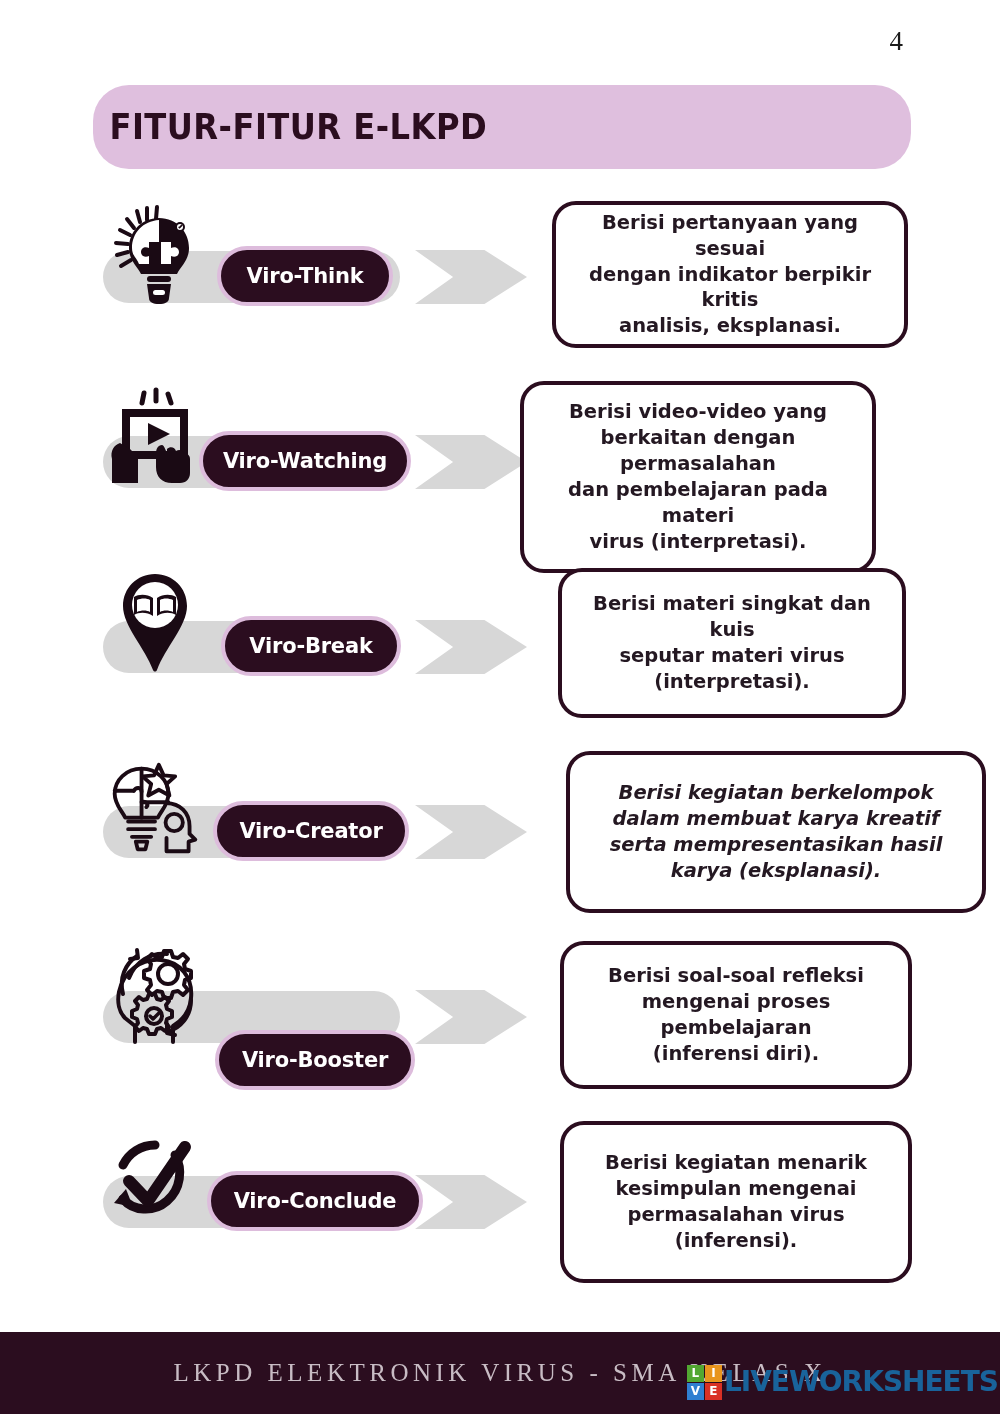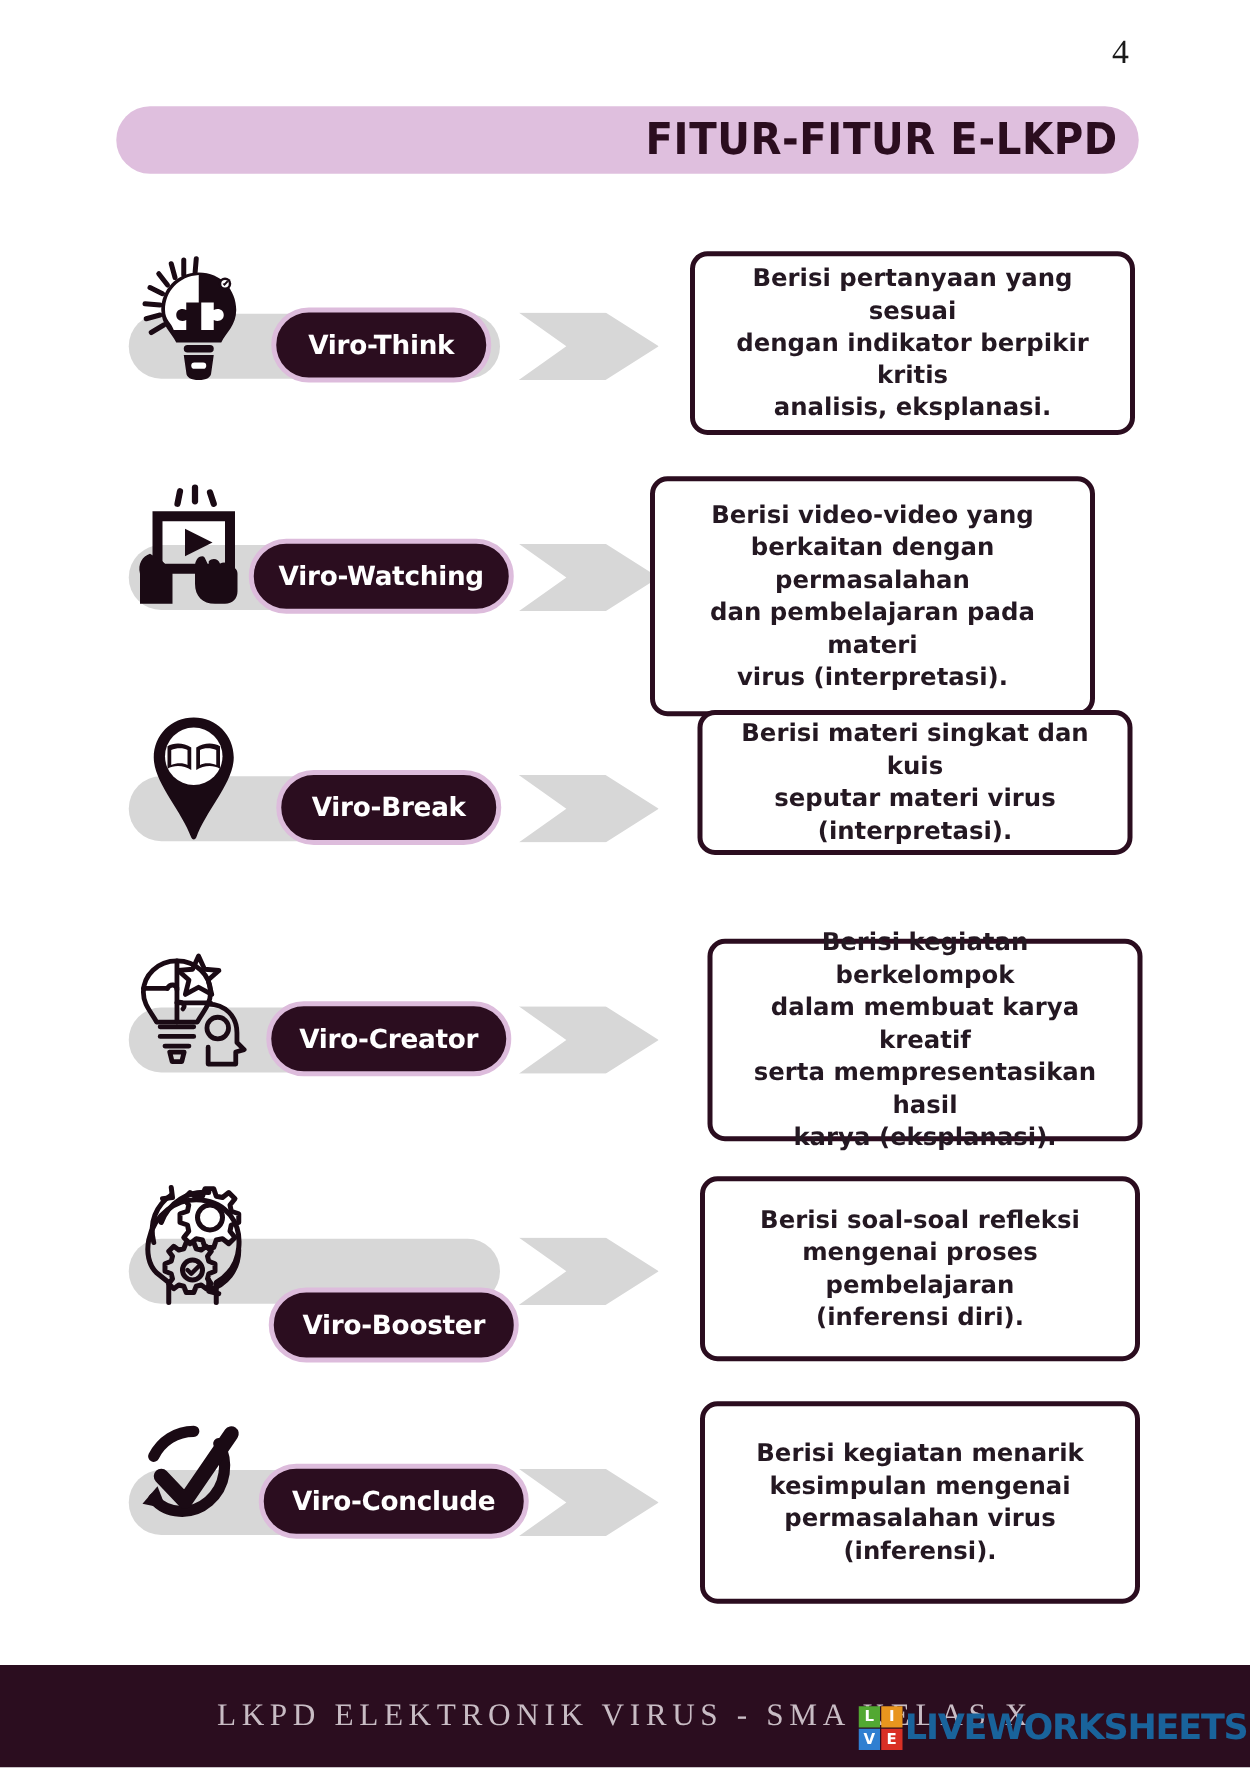--- a/index.html
+++ b/index.html
@@ -32,26 +32,26 @@
     color: #1a1a1a;
     line-height: 1;
   }
 
   
   .title-banner {
     position: absolute;
     left: 93px;
     top: 85px;
     width: 818px;
-    height: 54px;
+    height: 84px;
     background: #dfbfde;
     border-radius: 36px;
     display: flex;
     align-items: center;
-    justify-content: flex-end;
+    justify-content: flex-start;
   }
   .title-text {
     font-family: "DejaVu Sans", sans-serif;
     font-weight: bold;
     font-size: 35px;
     letter-spacing: 0.5px;
     color: #2b0d1f;
     text-align: center;
     transform: scaleX(0.92);
   }
@@ -131,21 +131,21 @@
     font-size: 21px;
     white-space: nowrap;
     letter-spacing: -0.2px;
   }
 
   
   .desc {
     position: absolute;
     background: #ffffff;
     border: 4px solid #2b0d1f;
-    border-radius: 14px;
+    border-radius: 24px;
     box-sizing: border-box;
     display: flex;
     align-items: center;
     justify-content: center;
     text-align: center;
     padding: 24px 18px;
   }
   .desc-text {
     font-family: "DejaVu Sans", sans-serif;
     font-weight: bold;
@@ -317,21 +317,21 @@
 
               <path d="M19 29 C24 26 32 26 38 30 L38 48 C32 44 24 44 19 47 Z M42 30 C48 26 56 26 61 29 L61 47 C56 44 48 44 42 48 Z"></path>
               <path fill="#ffffff" d="M22 32 C26 30 32 30 35 32 L35 44 C32 42 26 42 22 44 Z M45 32 C48 30 54 30 58 32 L58 44 C54 42 48 42 45 44 Z"></path>
             </g>
           </svg>
         </div>
         <div class="pill" style="left:118px; width:180px;">
           <span class="pill-label">Viro-Break</span>
         </div>
       </div>
-      <div class="desc" style="left:558px; top:2px; width:348px; height:116px;">
+      <div class="desc" style="left:558px; top:2px; width:348px; height:150px;">
         <span class="desc-text">Berisi materi singkat dan kuis
 seputar materi virus
 (interpretasi).</span>
       </div>
     </div>
 
     <div class="row">
       <div class="left-cluster">
         <div class="grey-bar"></div>
         <div class="chevron"></div>
@@ -351,21 +351,21 @@
 
               <path d="M62 46 C76 46 86 56 86 70 L86 78 L92 84 L85 86 L85 96 L62 96 L62 82"></path>
               <circle cx="70" cy="66" r="9"></circle>
             </g>
           </svg>
         </div>
         <div class="pill" style="left:110px; width:196px;">
           <span class="pill-label">Viro-Creator</span>
         </div>
       </div>
-      <div class="desc" style="left:566px; top:0px; width:348px; height:162px;">
+      <div class="desc" style="left:566px; top:0px; width:420px; height:162px;font-style:italic;">
         <span class="desc-text">Berisi kegiatan berkelompok
 dalam membuat karya kreatif
 serta mempresentasikan hasil
 karya (eksplanasi).</span>
       </div>
     </div>
 
     <div class="row">
       <div class="left-cluster">
         <div class="grey-bar"></div>

